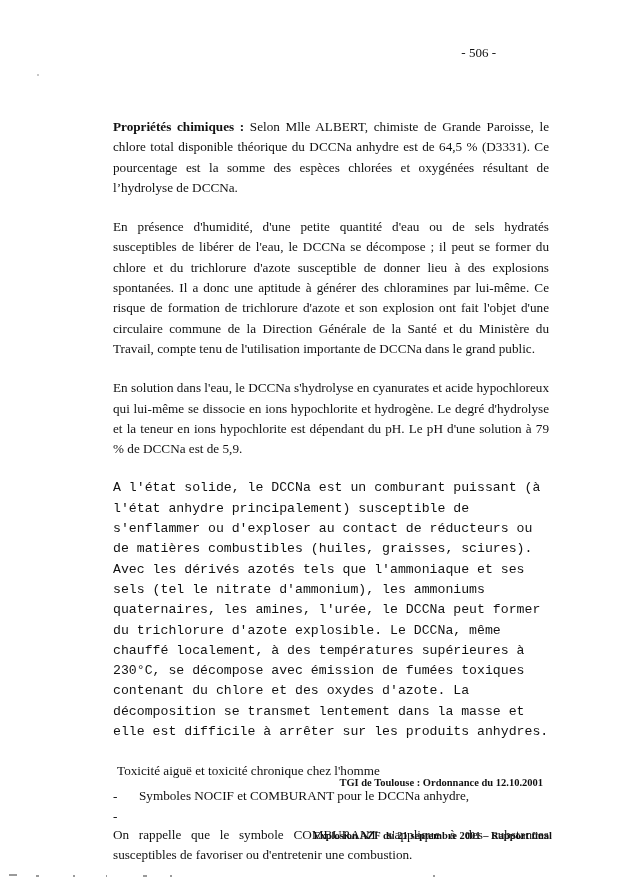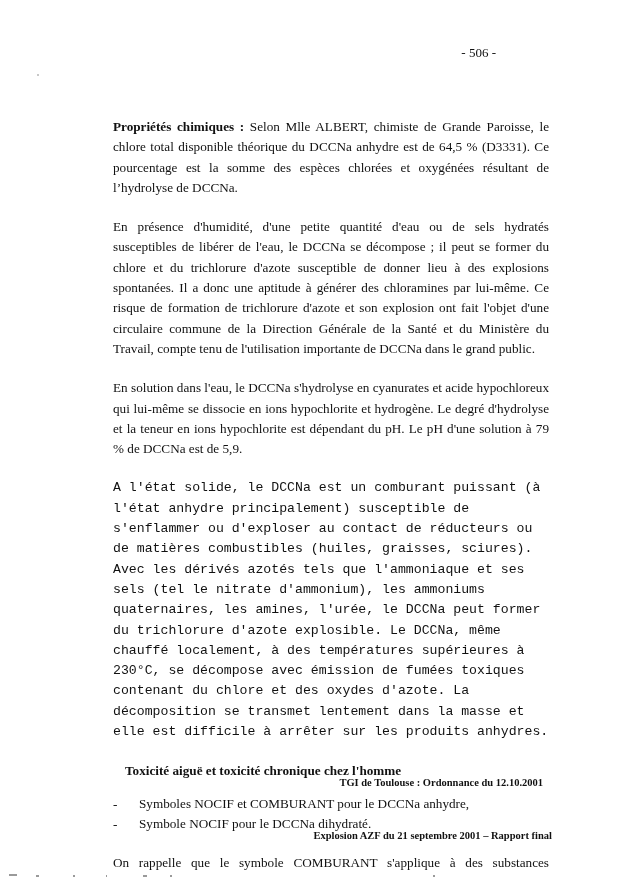--- a/index.html
+++ b/index.html
@@ -37,22 +37,22 @@
     text-align: justify;
   }
   .para.left {
     text-align: left;
     font-family: Liberation Mono, monospace;
   }
   .bold {
     font-weight: bold;
   }
   .heading {
-    font-weight: bold;
-    margin: 12px;
+    font-weight: normal;
+    margin: 4px;
   }
   ul.dash-list {
     list-style: none;
     margin: 0 0 19px 0;
     padding: 0;
   }
   ul.dash-list li {
     position: relative;
     padding-left: 26px;
   }
@@ -106,21 +106,21 @@
   <p class="para">En présence d'humidité, d'une petite quantité d'eau ou de sels hydratés susceptibles de libérer de l'eau, le DCCNa se décompose ; il peut se former du chlore et du trichlorure d'azote susceptible de donner lieu à des explosions spontanées. Il a donc une aptitude à générer des chloramines par lui-même. Ce risque de formation de trichlorure d'azote et son explosion ont fait l'objet d'une circulaire commune de la Direction Générale de la Santé et du Ministère du Travail, compte tenu de l'utilisation importante de DCCNa dans le grand public.</p>
 
   <p class="para">En solution dans l'eau, le DCCNa s'hydrolyse en cyanurates et acide hypochloreux qui lui-même se dissocie en ions hypochlorite et hydrogène. Le degré d'hydrolyse et la teneur en ions hypochlorite est dépendant du pH. Le pH d'une solution à 79 % de DCCNa est de 5,9.</p>
 
   <p class="para left">A l'état solide, le DCCNa est un comburant puissant (à l'état anhydre principalement) susceptible de s'enflammer ou d'exploser au contact de réducteurs ou de matières combustibles (huiles, graisses, sciures). Avec les dérivés azotés tels que l'ammoniaque et ses sels (tel le nitrate d'ammonium), les ammoniums quaternaires, les amines, l'urée, le DCCNa peut former du trichlorure d'azote explosible. Le DCCNa, même chauffé localement, à des températures supérieures à 230°C, se décompose avec émission de fumées toxiques contenant du chlore et des oxydes d'azote. La décomposition se transmet lentement dans la masse et elle est difficile à arrêter sur les produits anhydres.</p>
 
   <p class="heading">Toxicité aiguë et toxicité chronique chez l'homme</p>
 
   <ul class="dash-list">
     <li><span class="dash">-</span><span>Symboles NOCIF et COMBURANT pour le DCCNa anhydre,</span></li>
-    <li><span class="dash">-</span><span>Symbole NOCIF pour le DCCNa dihydraté.</span></li>
+    <li><span class="dash">-</span></li>
   </ul>
 
   <p class="para">On rappelle que le symbole COMBURANT s'applique à des substances susceptibles de favoriser ou d'entretenir une combustion.</p>
 </div>
 
 <div class="footer">
   <span class="line1">TGI de Toulouse : Ordonnance du 12.10.2001</span>
   <span class="line2">Explosion AZF du 21 septembre 2001 – Rapport final</span>
 </div>
 

